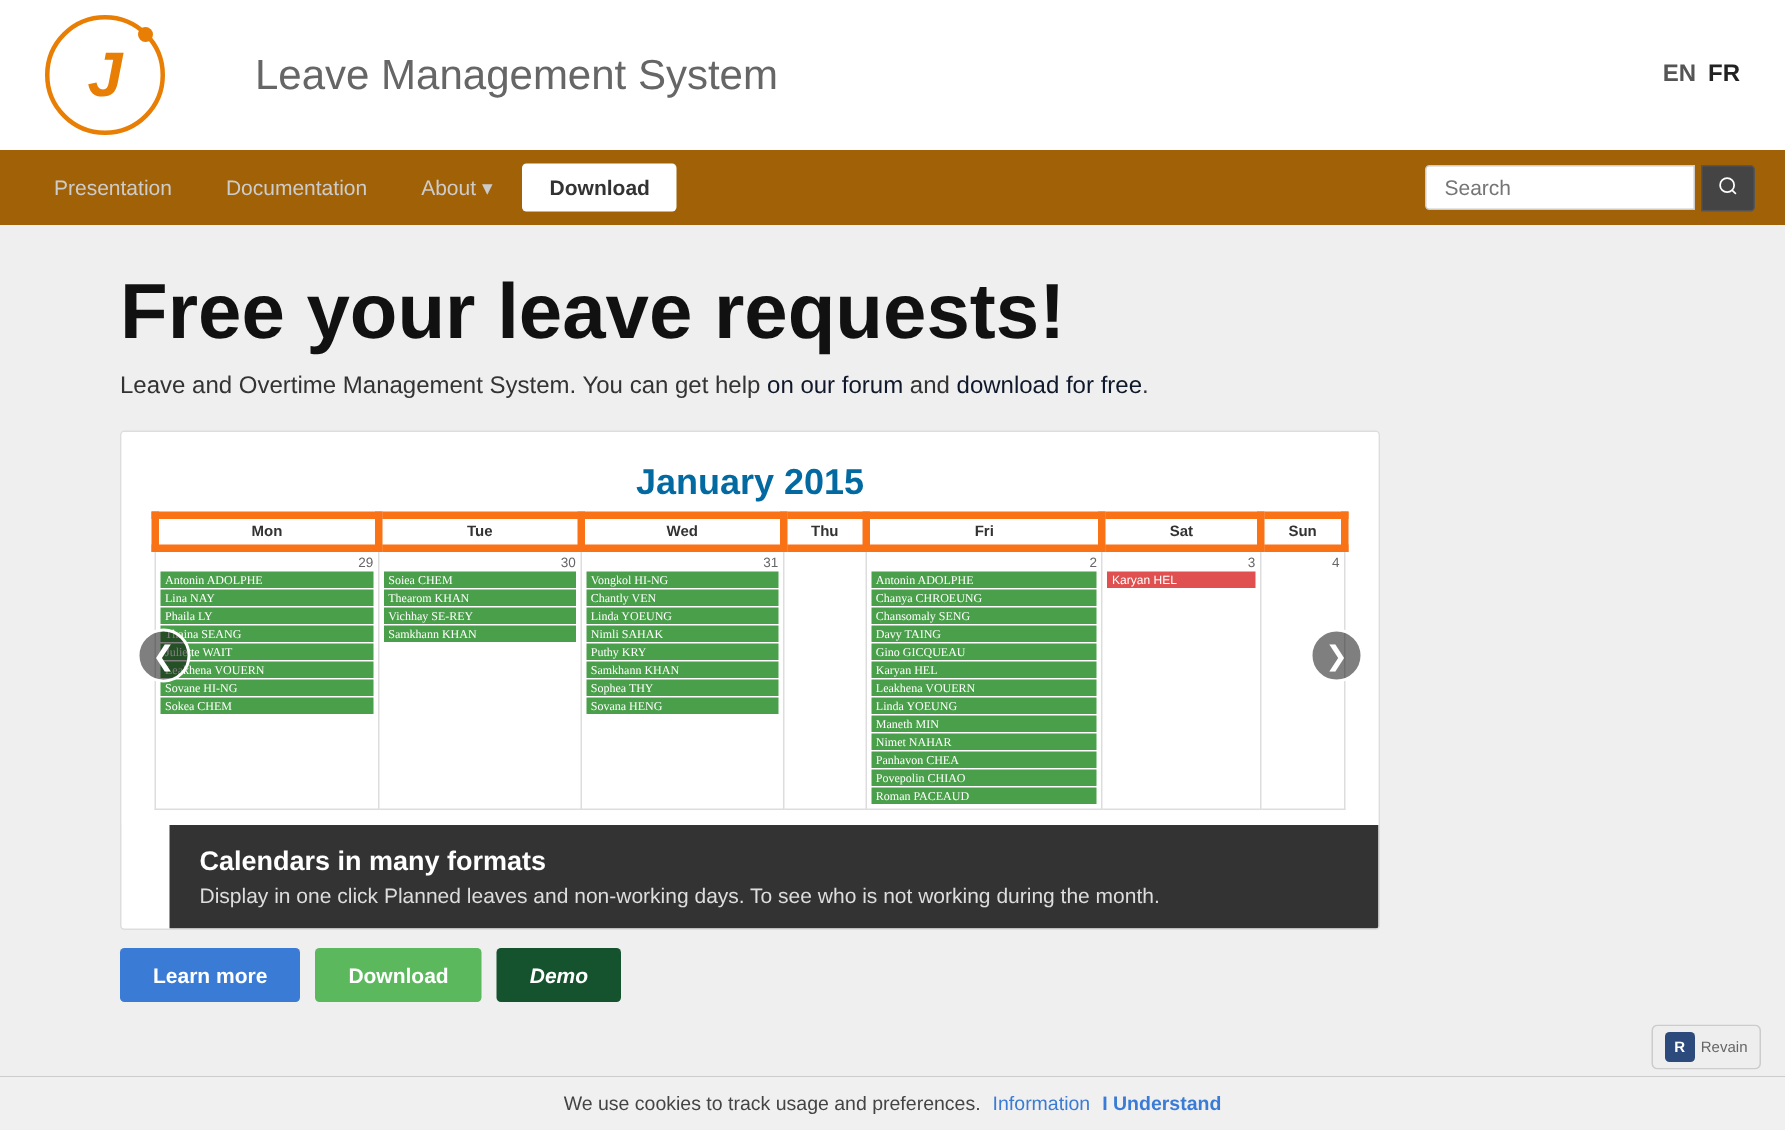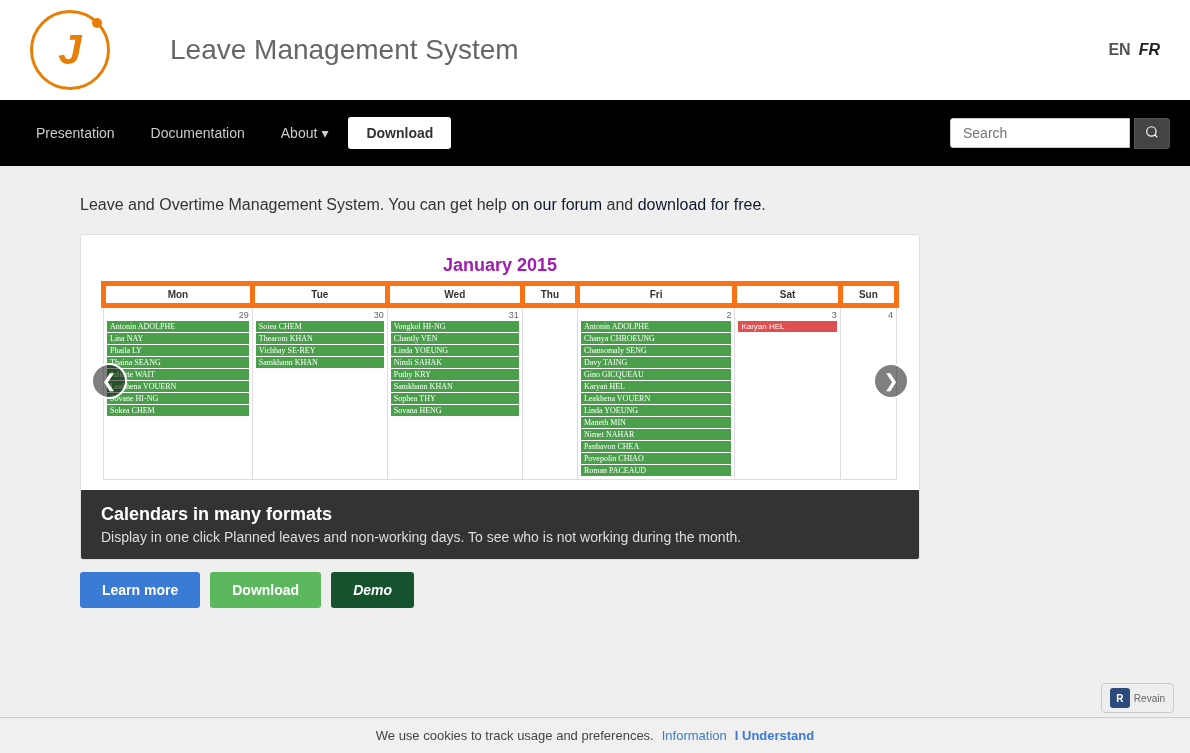--- a/index.html
+++ b/index.html
@@ -49,29 +49,29 @@
       font-weight: normal;
       margin-left: 40px;
     }
     #lang-area {
       display: flex;
       gap: 8px;
       font-size: 16px;
       font-weight: bold;
     }
     #lang-en { color: #555; cursor: pointer; }
-    #lang-fr { color: #222; cursor: pointer; font-style: italic; }
+    #lang-fr { color: #222; cursor: pointer; }
 
     
     #navbar {
-      background: #000000;
+      background: #a16207;
       display: flex;
       align-items: center;
       padding: 0 20px;
-      height: 66px;
+      height: 50px;
       justify-content: space-between;
     }
     #nav-left {
       display: flex;
       align-items: center;
       gap: 4px;
     }
     .nav-item {
       color: #ccc;
       padding: 14px 16px;
@@ -149,23 +149,23 @@
     #carousel-inner {
       position: relative;
     }
     #calendar-image {
       width: 100%;
       background: #fff;
       padding: 10px;
     }
     #calendar-header {
       text-align: center;
-      font-size: 18px;
-      font-weight: bold;
-      color: #a21caf;
+      font-size: 24px;
+      font-weight: bold;
+      color: #0369a1;
       padding: 10px 0 5px;
     }
     #calendar-grid {
       width: calc(100% - 20px);
       margin: 0 10px;
       border-collapse: collapse;
       font-size: 10px;
     }
     #calendar-grid th {
       background: #fff;
@@ -200,20 +200,21 @@
       color: #fff;
       padding: 1px 3px;
       margin: 1px 0;
       font-size: 8px;
     }
 
     #carousel-caption {
       background: rgba(0,0,0,0.8);
       color: #fff;
       padding: 14px 20px;
+      margin-left: 32px;
     }
     #caption-title {
       font-size: 18px;
       font-weight: bold;
       margin-bottom: 4px;
     }
     #caption-text {
       font-size: 14px;
       color: #ddd;
     }
@@ -342,20 +343,21 @@
     <button id="search-btn">
       <svg width="14" height="14" viewBox="0 0 24 24" fill="none" stroke="currentColor" stroke-width="2">
         <circle cx="11" cy="11" r="8"></circle>
           <line x1="21" y1="21" x2="16.65" y2="16.65"></line>
       </svg>
     </button>
   </div>
 </div>
 
 <div id="main">
+  <h1 id="hero-title">Free your leave requests!</h1>
   <p id="hero-subtitle">
     <span>Leave and Overtime Management System. You can get help </span><a href="#" class="link-blue">on our forum</a><span> and </span><a href="#" class="link-blue">download for free</a><span>.</span>
   </p>
 
   <div id="carousel-container">
     <div id="carousel-inner">
 
       <div class="carousel-arrow" id="arrow-left">❮</div>
 
       <div class="carousel-arrow" id="arrow-right">❯</div>

